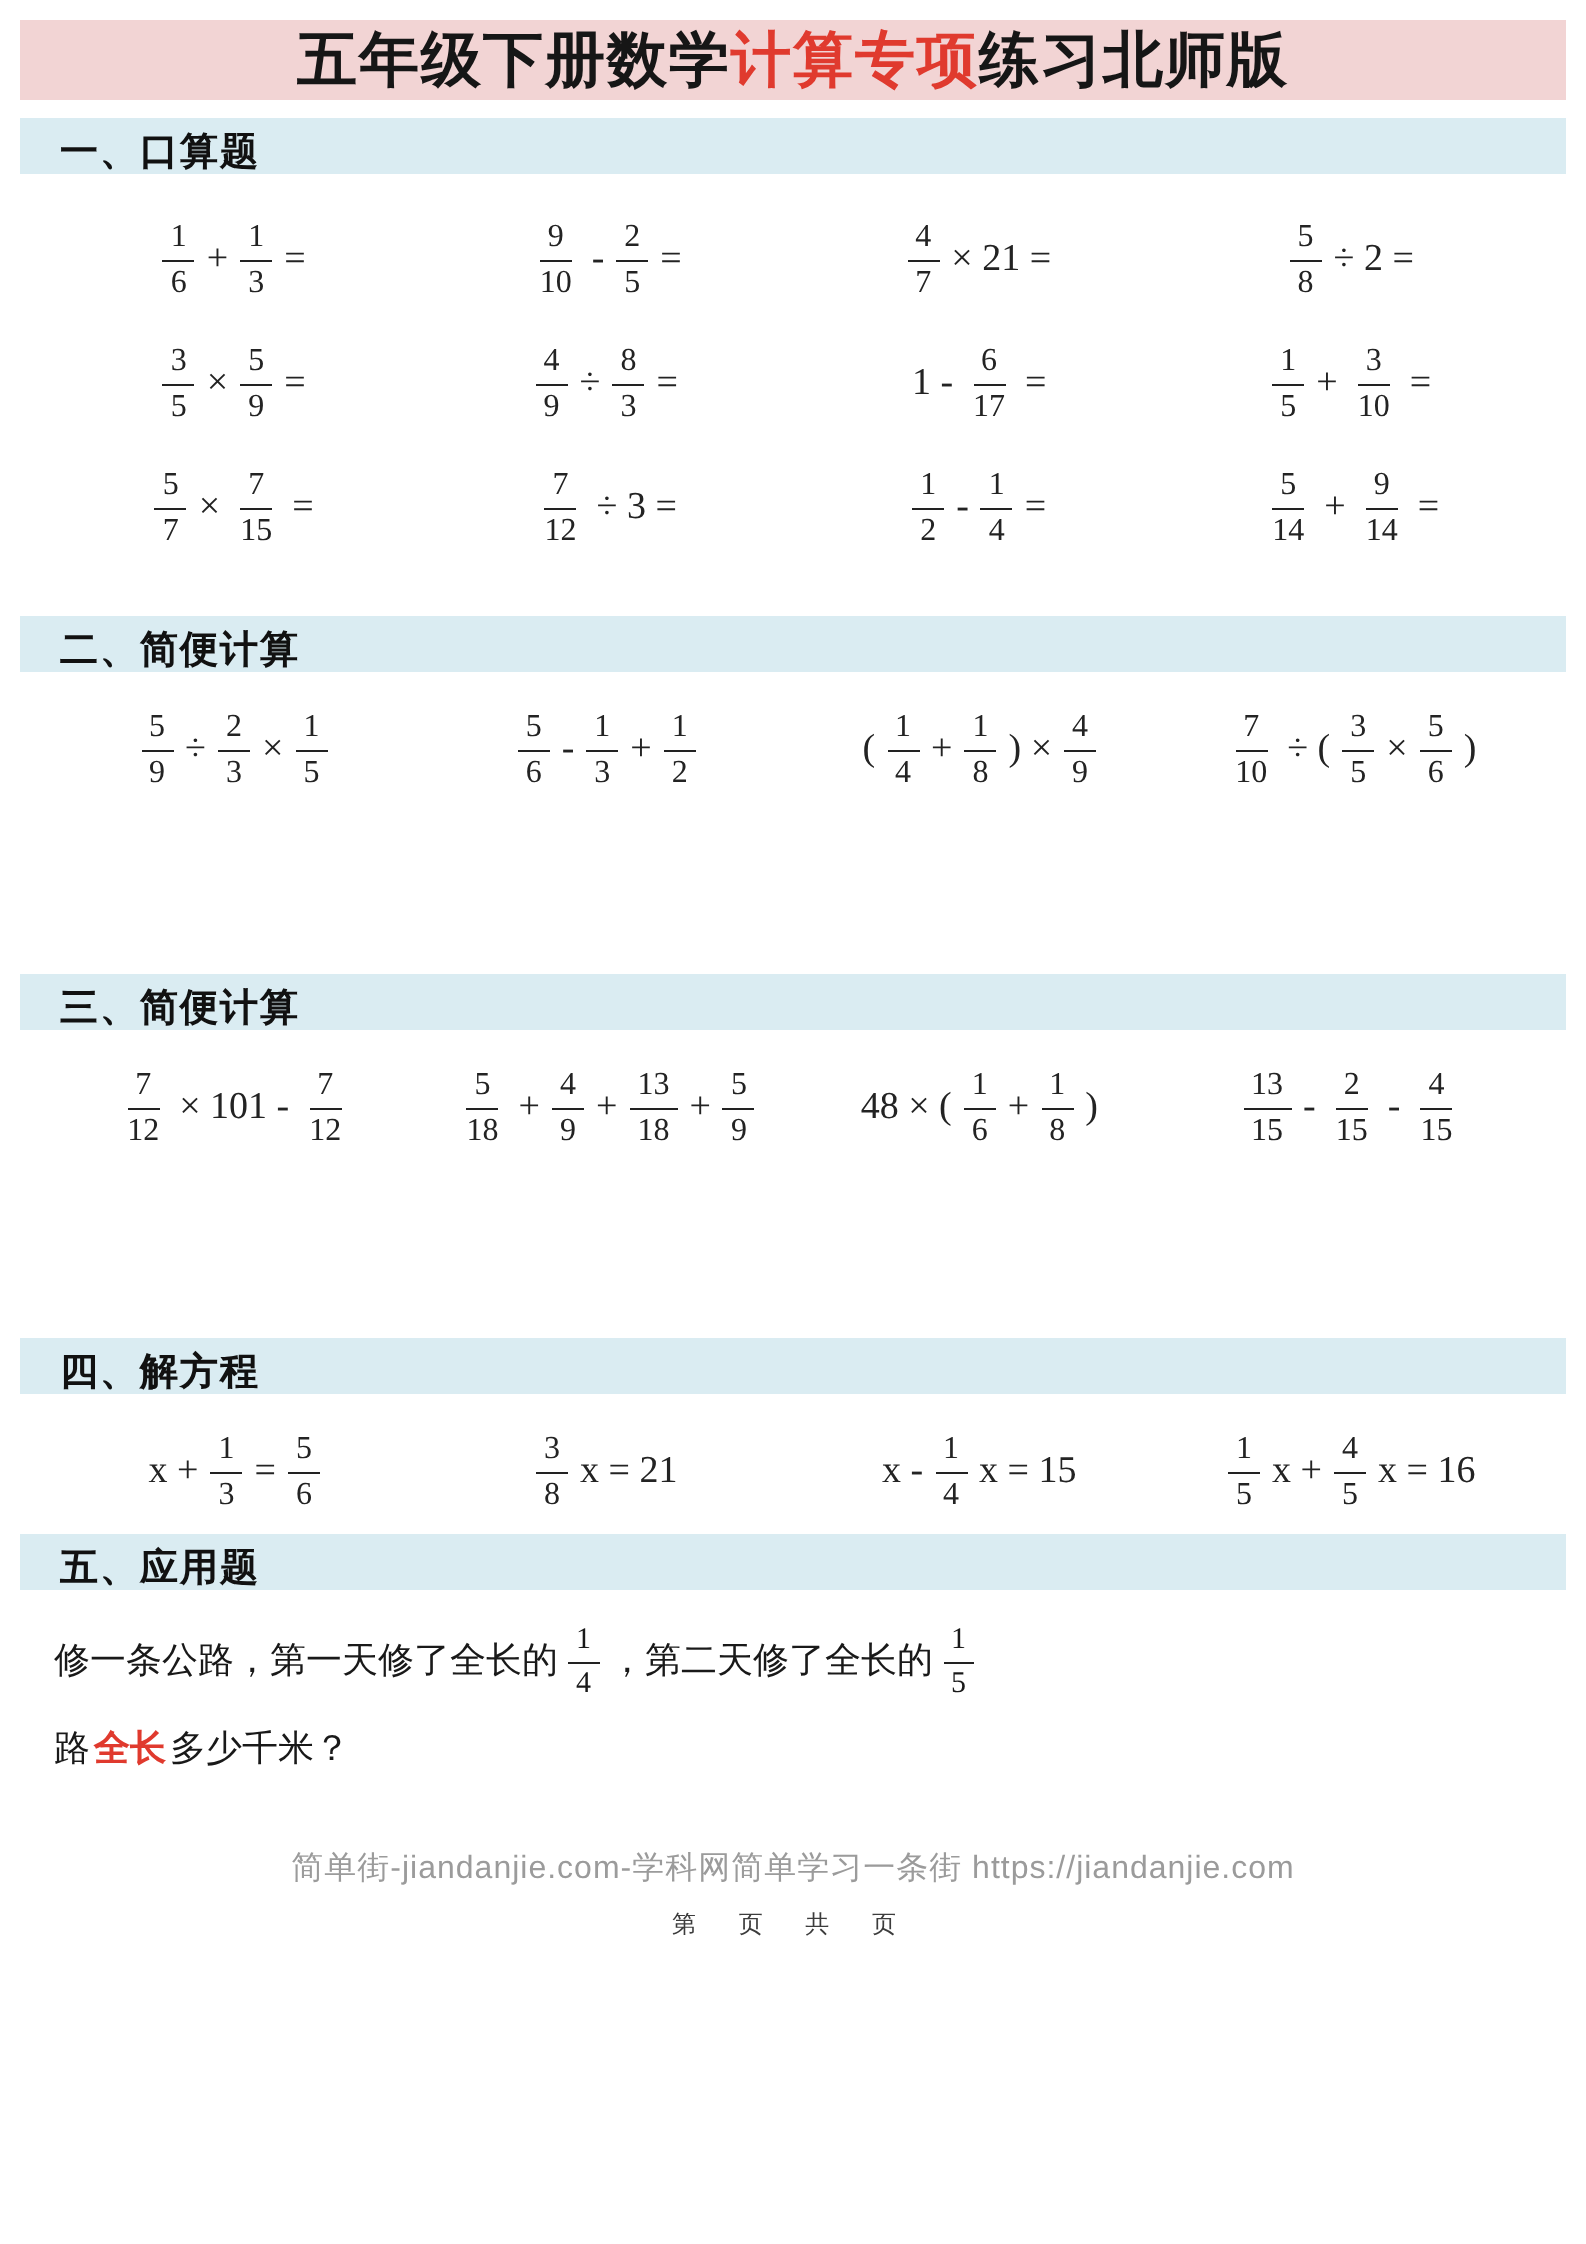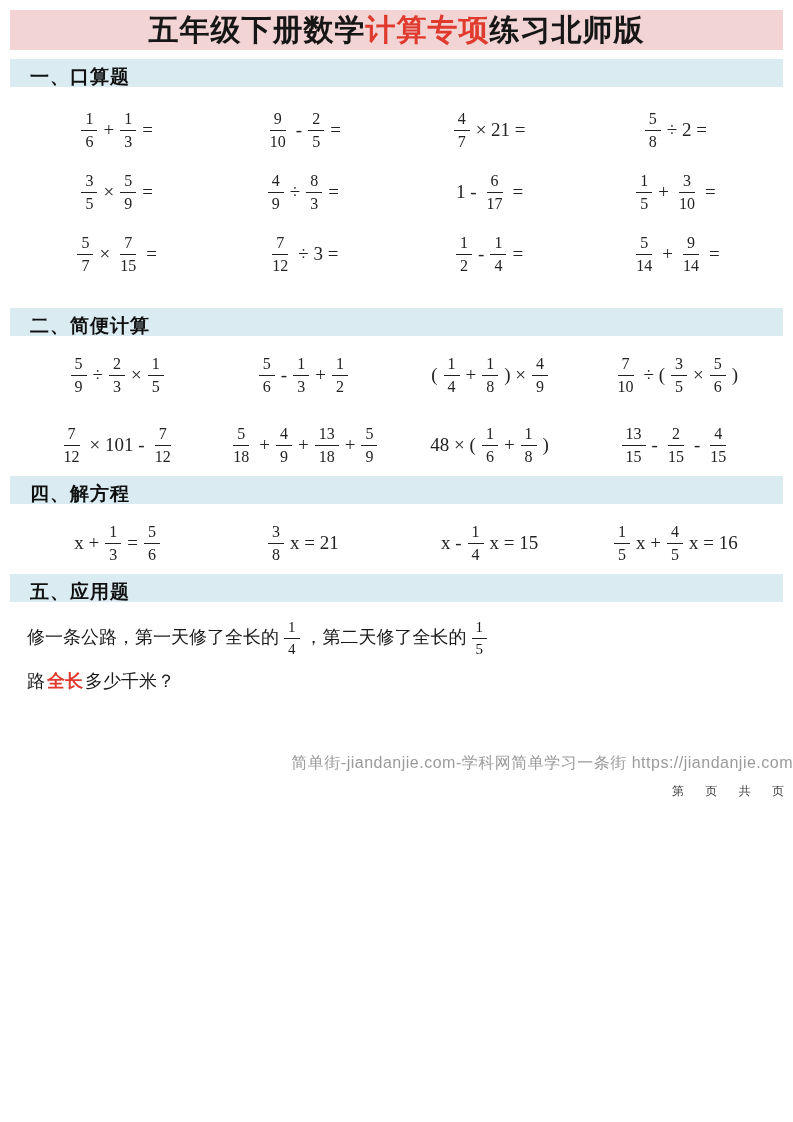--- a/index.html
+++ b/index.html
@@ -37,21 +37,21 @@
     margin:0 10px;
     height:28px;line-height:36px;
     background:var(--blue);
     font-size:19px;font-weight:bold;color:#111;
     padding-left:20px;
     letter-spacing:1px;
   }
   .mt-s1{margin-top:9px;}
   .mt-s2{margin-top:23px;}
   .mt-s3{margin-top:81px;}
-  .mt-s4{}
+  .mt-s4{margin-top:84px;}
   .mt-s5{}
 
   
   .grid{
     display:grid;
     grid-template-columns:repeat(4,1fr);
     margin:0 24px;
   }
   .grid.first{padding-top:12px;}
   .grid.single{padding-top:8px;}
@@ -82,21 +82,21 @@
     padding-top:13px;
     font-family:"Liberation Sans","DejaVu Sans",sans-serif;
     font-size:18px;
     line-height:2.45;
     color:#191919;
   }
   .word-problem .mtxt{font-size:18px;margin:0 1px;font-family:"Liberation Sans","DejaVu Sans",sans-serif;}
   .word-problem .frac{font-size:15px;font-family:"Liberation Serif","DejaVu Serif",serif;margin:0 4px;}
 
   
-  .footer{margin-top:50px;text-align:right;}
+  .footer{margin-top:28px;text-align:center;}
   .site-line{font-size:16px;color:#9b9b9b;letter-spacing:0.5px;}
   .page-line{margin-top:9px;font-size:12px;color:#3c3c3c;letter-spacing:9px;}
 </style>
 </head>
 <body>
 
 <div class="page">
 
   <header class="banner">
     <h1><span>五年级下册数学</span><span class="hl">计算专项</span><span>练习北师版</span></h1>
@@ -299,20 +299,21 @@
           <span class="frac">
             <span class="num">5</span>
             <span class="den">6</span>
           </span>
           <span class="mtxt">)</span>
         </div>
     </div>
   </section>
 
   <section>
+    <div class="sec-bar mt-s3">三、简便计算</div>
     <div class="grid single">
       <div class="cell">
           <span class="frac">
             <span class="num">7</span>
             <span class="den">12</span>
           </span>
           <span class="mtxt">× 101 -</span>
           <span class="frac">
             <span class="num">7</span>
             <span class="den">12</span>

